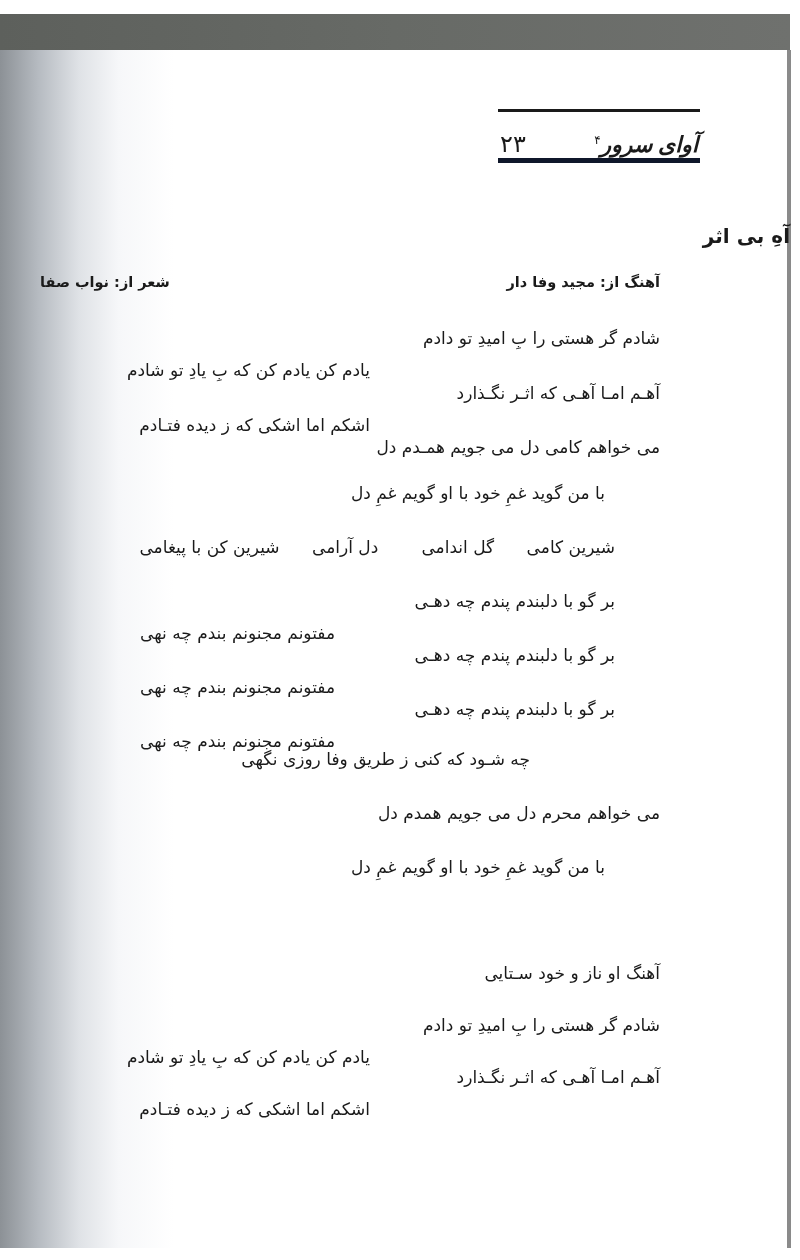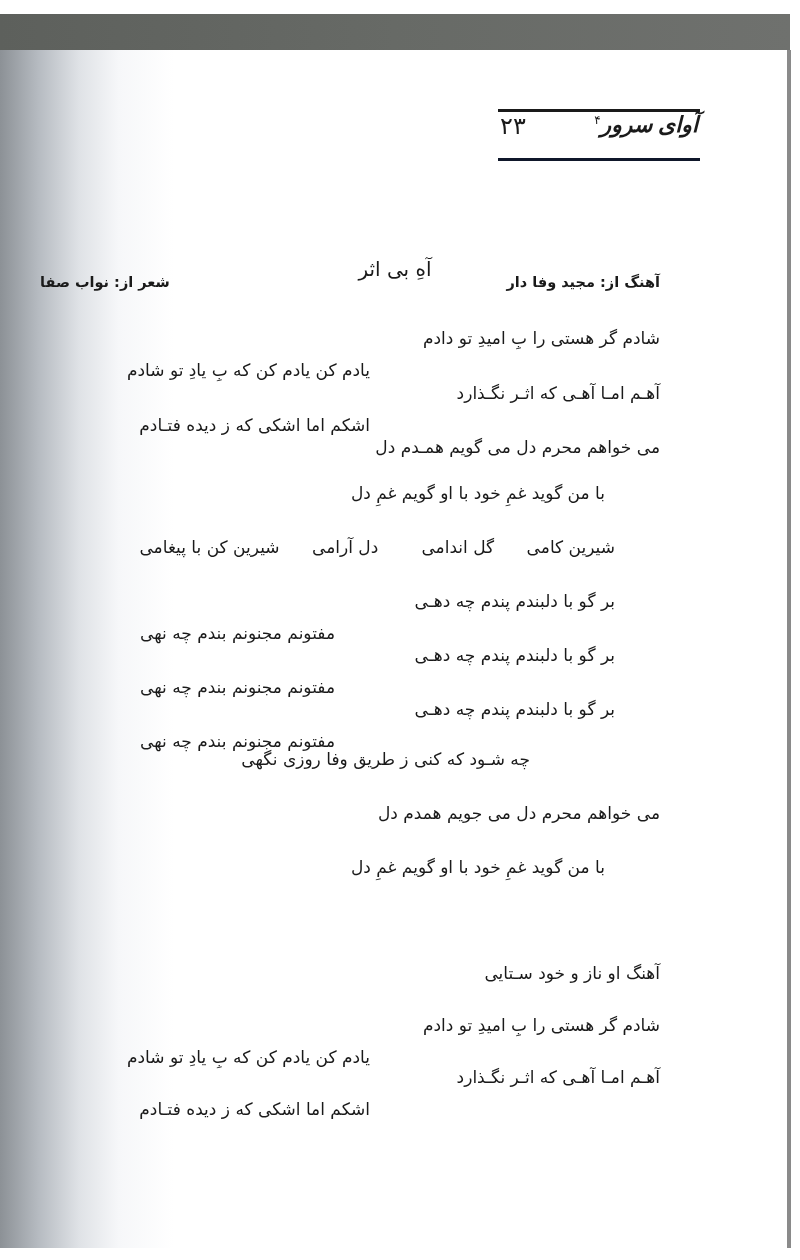--- a/index.html
+++ b/index.html
@@ -27,37 +27,37 @@
   .right-margin {
     position: absolute; left: 791px; top: 50px; width: 9px; height: 1210px; background: #ffffff;
   }
   .bottom-white {
     position: absolute; left: 0; top: 1248px; width: 800px; height: 12px; background: #ffffff;
   }
 
   
   .header {
     position: absolute; left: 498px; top: 109px; width: 202px; height: 46px;
-    border-top: 3px solid #1a1a1a; border-bottom: 3px solid #0f172a;
-    display: flex; align-items: flex-start; justify-content: space-between;
+    border-top: 3px solid #1a1a1a; border-bottom: 5px solid #0f172a;
+    display: flex; align-items: flex-end; justify-content: space-between;
     direction: ltr;
   }
   .page-number {
     font-family: "DejaVu Sans", sans-serif; font-size: 24px; padding-left: 2px;
   }
   .book-title {
     direction: rtl; font-family: Liberation Serif, serif; font-style: italic; font-weight: bold;
     font-size: 22px; padding-right: 2px; position: relative;
   }
   .book-title sup { font-size: 12px; font-weight: normal; font-style: normal; margin-left: 4px; }
 
   
   .song-title {
-    position: absolute; left: 0; width: 790px; top: 224px; text-align: center;
-    direction: rtl; font-size: 20px; font-weight: normal; margin-top: 33px;
+    position: absolute; left: 0; width: 790px; top: 224px; 
+    direction: rtl; font-size: 20px; font-weight: bold;
   }
 
   
   .credits {
     position: absolute; left: 40px; width: 620px; top: 270px; height: 24px;
     direction: rtl; display: flex; justify-content: space-between; align-items: center;
     font-size: 14.5px; font-weight: bold;
   }
 
   
@@ -91,21 +91,21 @@
 
 <div class="verse" style="left:40px; width:620px; top:328px; height:28px;">
   <span class="hem1">شادم گر هستی را بِ امیدِ تو دادم</span>
   <span class="hem2" style="right:290px;">یادم کن یادم کن که بِ یادِ تو شادم</span>
 </div>
 <div class="verse" style="left:40px; width:620px; top:383px; height:28px;">
   <span class="hem1">آهـم امـا آهـی که اثـر نگـذارد</span>
   <span class="hem2" style="right:290px;">اشکم اما اشکی که ز دیده فتـادم</span>
 </div>
 <div class="verse" style="left:40px; width:620px; top:437px; height:28px;">
-  <span class="hem1">می خواهم محرم دل   می گویم همـدم دل</span>
+  <span class="hem1">می خواهم کامی دل   می جویم همـدم دل</span>
 </div>
 <div class="verse" style="left:40px; width:620px; top:483px; height:28px;">
   <span class="hem1" style="right:55px;">با من گوید غمِ خود   با او گویم غمِ دل</span>
 </div>
 <div class="verse" style="left:40px; width:620px; top:537px; height:28px;">
   <span class="hem1" style="right:45px; white-space:pre;">شیرین کامی      گل اندامی        دل آرامی      شیرین کن با پیغامی</span>
 </div>
 <div class="verse" style="left:40px; width:620px; top:591px; height:28px;">
   <span class="hem1" style="right:45px;">بر گو با دلبندم پندم چه دهـی</span>
   <span class="hem2" style="right:325px;">مفتونم مجنونم بندم چه نهی</span>

